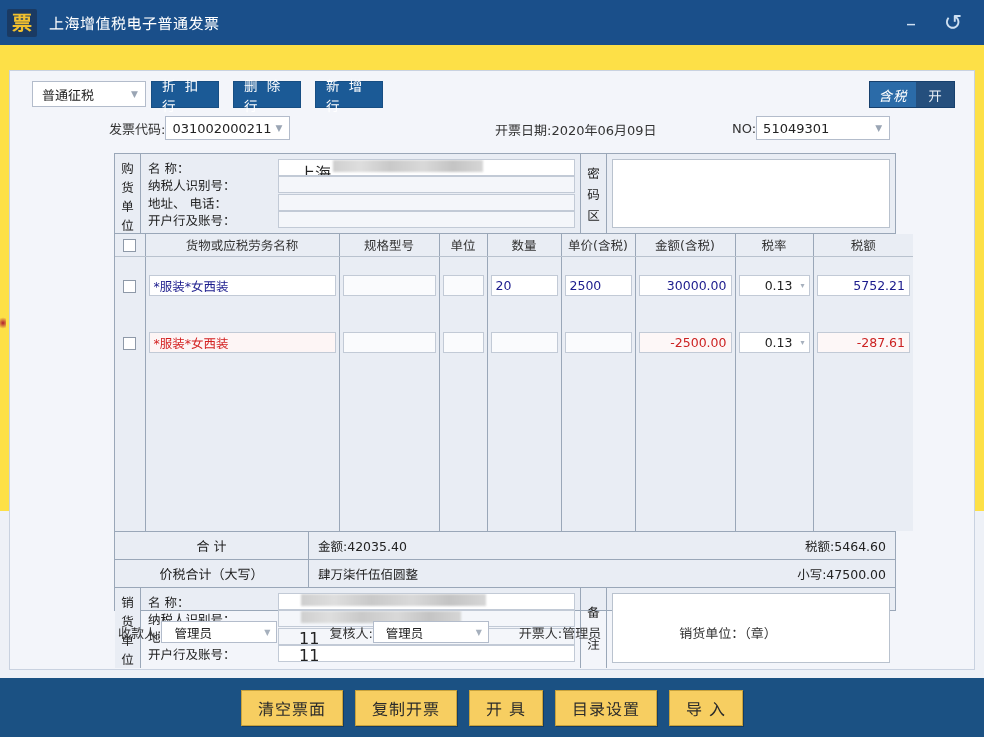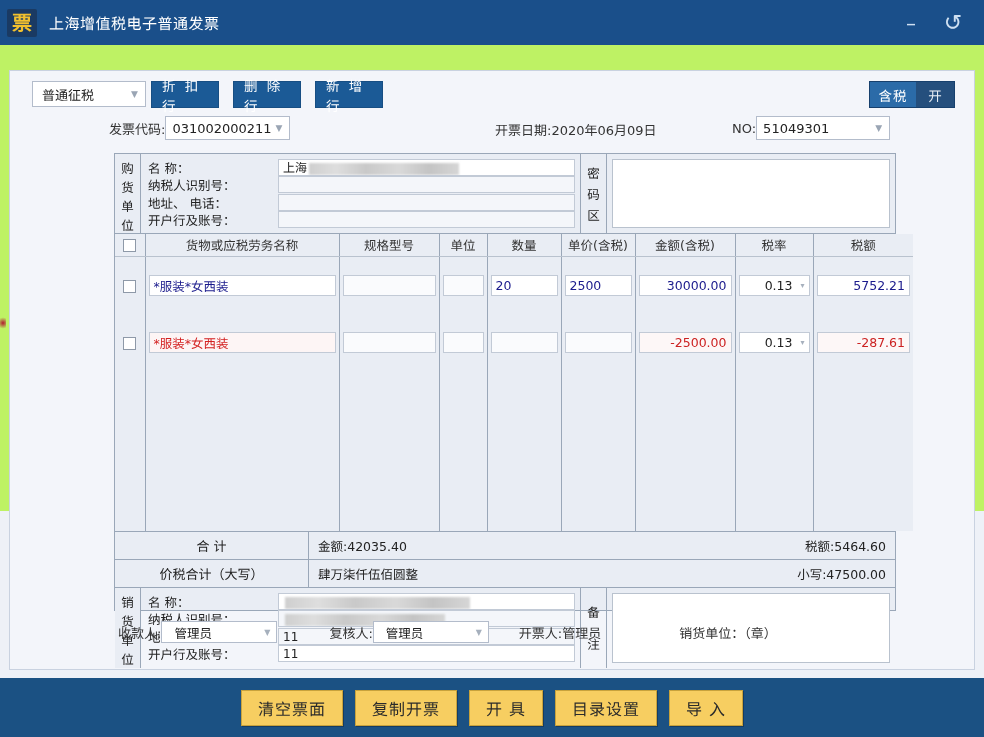--- a/index.html
+++ b/index.html
@@ -32,21 +32,21 @@
   .win-btn {
     color: #cfe0f2; font-size: 22px; line-height: 1;
     width: 26px; height: 26px; display: flex;
     align-items: center; justify-content: center; cursor: pointer;
   }
   .win-btn.minimize { font-size: 20px; }
 
   
   .page-body {
     position: absolute; left: 0; top: 45px; width: 984px; height: 466px;
-    background: #bef264;
+    background: #fde047;
   }
   .content-frame {
     position: absolute; left: 9px; top: 25px; width: 966px; height: 600px;
     background: #f3f5fa; border: 1px solid #c9d2e0;
   }
 
   
   .toolbar {
     position: absolute; left: 0; top: 0; width: 964px; height: 45px;
   }
@@ -71,21 +71,21 @@
   .tb-delete   { left: 223px; width: 68px; }
   .tb-add      { left: 305px; width: 68px; }
 
   .tax-toggle {
     position: absolute; right: 19px; top: 10px; height: 27px;
     display: flex; border: 1px solid #17406d; cursor: pointer;
   }
   .tt-on {
     background: #2b6ba8; color: #fff; font-size: 13.5px;
     display: flex; align-items: center; justify-content: center;
-    width: 46px; letter-spacing: 1px;
+    width: 46px; letter-spacing: 1px; font-style: italic;
   }
   .tt-off {
     background: #254f7d; color: #e8eef5; font-size: 13.5px;
     display: flex; align-items: center; justify-content: center;
     width: 38px;
   }
 
   
   .inv-head { position: absolute; left: 0; top: 45px; width: 964px; height: 32px; }
   .ih-label { font-size: 13px; color: #333; }
@@ -119,22 +119,22 @@
     display: flex; flex-direction: column; justify-content: space-between;
     border-right: 1px solid #9aa7b8;
   }
   .pf-row { display: flex; align-items: center; height: 17px; gap: 35px; }
   .pf-label {
     font-size: 12.5px; color: #222; width: 95px;
     display: flex; justify-content: space-between;
   }
   .pf-input {
     flex: 1; height: 17px; background: #f4f6fa; border: 1px solid #c2cad6;
-    font-size: 12px; color: #222; padding-left: 4px;
-    display: flex; align-items: flex-end; position: relative; overflow: hidden;
+    font-size: 16px; color: #222; padding-left: 20px;
+    display: flex; align-items: flex-start; position: relative; overflow: hidden;
   }
   .pf-input.filled { background: #fff; }
   .redact {
     display: inline-block; height: 12px;
     background: linear-gradient(90deg,#cfcfcf 0%,#dedede 18%,#c9c9c9 38%,#d9d9d9 60%,#c4c4c4 80%,#d6d6d6 100%);
     filter: blur(1.2px); vertical-align: middle; margin-left: 2px;
   }
   .party-side {
     width: 26px; border-right: 1px solid #9aa7b8;
     display: flex; flex-direction: column; align-items: center;

